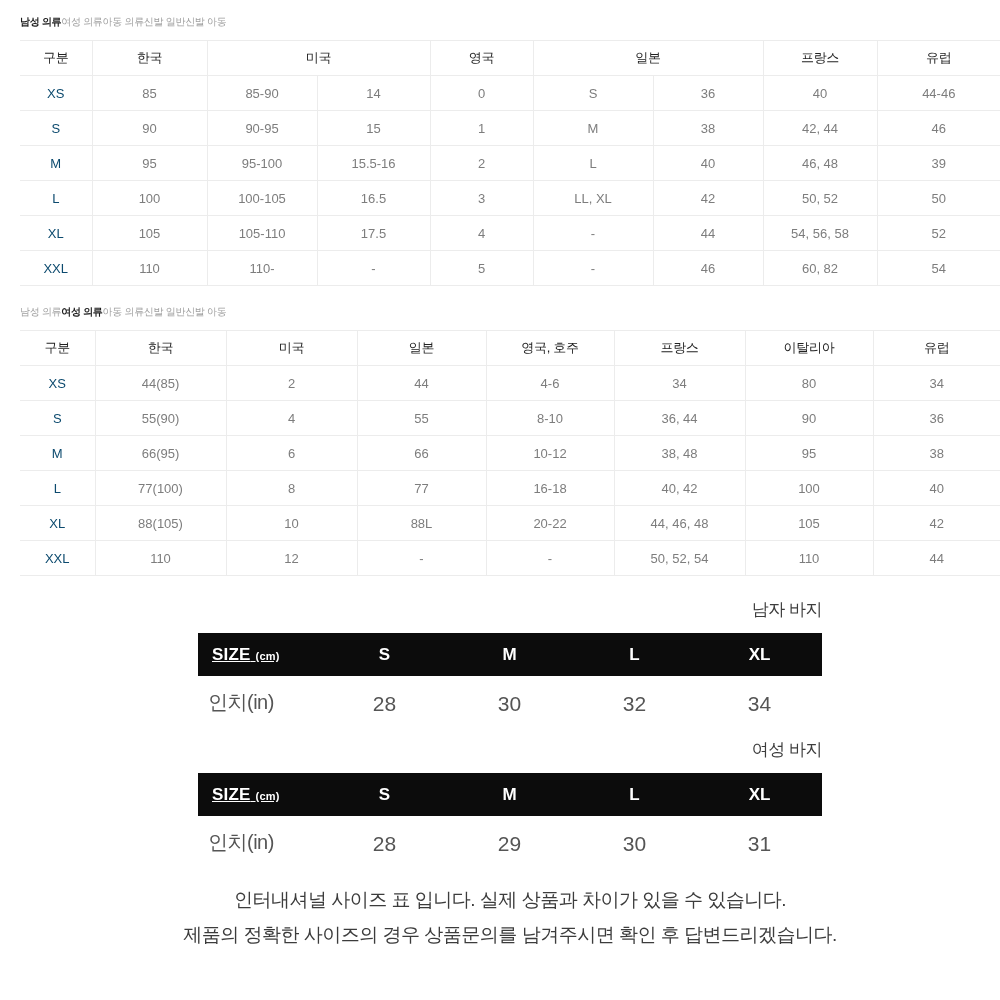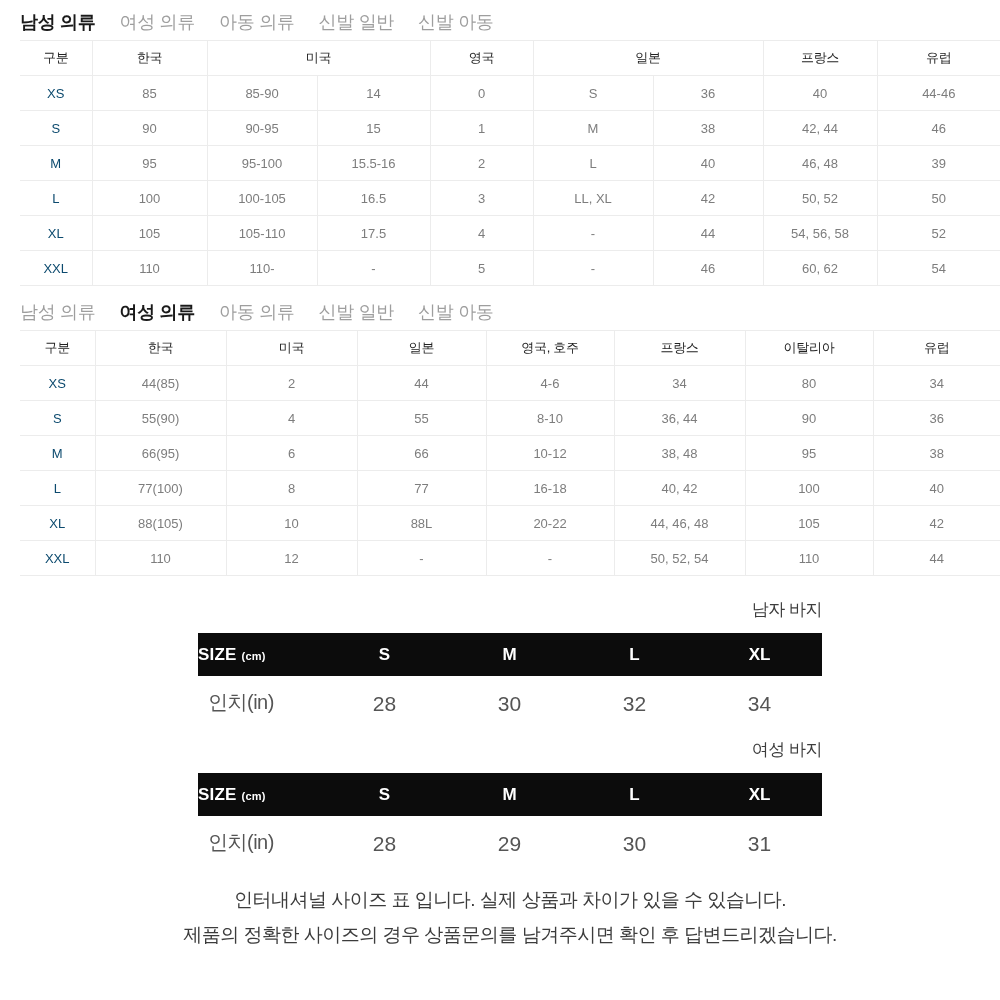--- a/index.html
+++ b/index.html
@@ -1,38 +1,38 @@
 <!DOCTYPE html>
 <html><head>
 <meta charset="utf-8">
 <style>
   html,body{margin:0;padding:0;background:#fff;}
   body{width:1000px;height:1000px;font-family:"Liberation Sans","DejaVu Sans",sans-serif;-webkit-font-smoothing:antialiased;}
   .page{padding:12px 0 0 20px;}
 
   
-  .tabs{display:flex;gap:24px;align-items:center;height:20px;font-size:18px;margin-bottom:8px;}
+  .tabs{display:flex;align-items:center;height:20px;font-size:10px;margin-bottom:8px;}
   .tabs.mt{margin-top:16px;}
   .tab{color:#9e9e9e;letter-spacing:-0.3px;cursor:pointer;}
   .tab.active{color:#1a1a1a;font-weight:700;}
 
   
   table.conv{border-collapse:collapse;table-layout:fixed;width:980px;border-top:1px solid #ddd;border-bottom:1px solid #ececec;}
   .conv th,.conv td{border:1px solid #ececec;text-align:center;height:34px;font-size:13px;padding:0 4px;overflow:hidden;white-space:nowrap;}
   .conv tr>*:first-child{border-left:none;}
   .conv tr>*:last-child{border-right:none;}
   .conv thead th{color:#222;font-weight:400;letter-spacing:-0.3px;}
   .conv tbody th{color:#0c4a6e;font-weight:500;}
   .conv td{color:#7d7d7d;font-weight:400;}
 
   
   .pants{width:624px;margin:0 auto;}
   .pants-title{text-align:right;font-size:17px;color:#3d3d3d;letter-spacing:-0.5px;margin:22px 0 12px;}
   .pants-bar{display:flex;background:#0c0c0c;height:43px;align-items:center;color:#fff;}
-  .pants-bar .size-cell{width:124px;font-weight:700;font-size:17px;letter-spacing:0.2px;box-sizing:border-box;}
+  .pants-bar .size-cell{width:124px;padding-left:14px;font-weight:700;font-size:17px;letter-spacing:0.2px;box-sizing:border-box;text-decoration:underline;}
   .size-unit{font-size:11px;font-weight:700;}
   .pants-bar .size-col{width:125px;text-align:center;font-weight:700;font-size:17px;}
   .pants-values{display:flex;height:40px;align-items:flex-end;color:#555;}
   .pants-values .row-label{width:124px;padding-left:10px;font-size:20px;box-sizing:border-box;letter-spacing:-0.5px;}
   .pants-values .val{width:125px;text-align:center;font-size:21px;}
 
   
   .footer{text-align:center;font-size:19px;color:#3c3c3c;line-height:35px;margin-top:26px;letter-spacing:-0.5px;}
 </style>
 </head>
@@ -128,21 +128,21 @@
           <td>52</td>
         </tr>
         <tr>
           <th>XXL</th>
           <td>110</td>
           <td>110-</td>
           <td>-</td>
           <td>5</td>
           <td>-</td>
           <td>46</td>
-          <td>60, 62</td>
+          <td>60, 82</td>
           <td>54</td>
         </tr>
       </tbody>
   </table>
 
   <nav class="tabs mt">
       <span class="tab">남성 의류</span>
       <span class="tab active">여성 의류</span>
       <span class="tab">아동 의류</span>
       <span class="tab">신발 일반</span>

